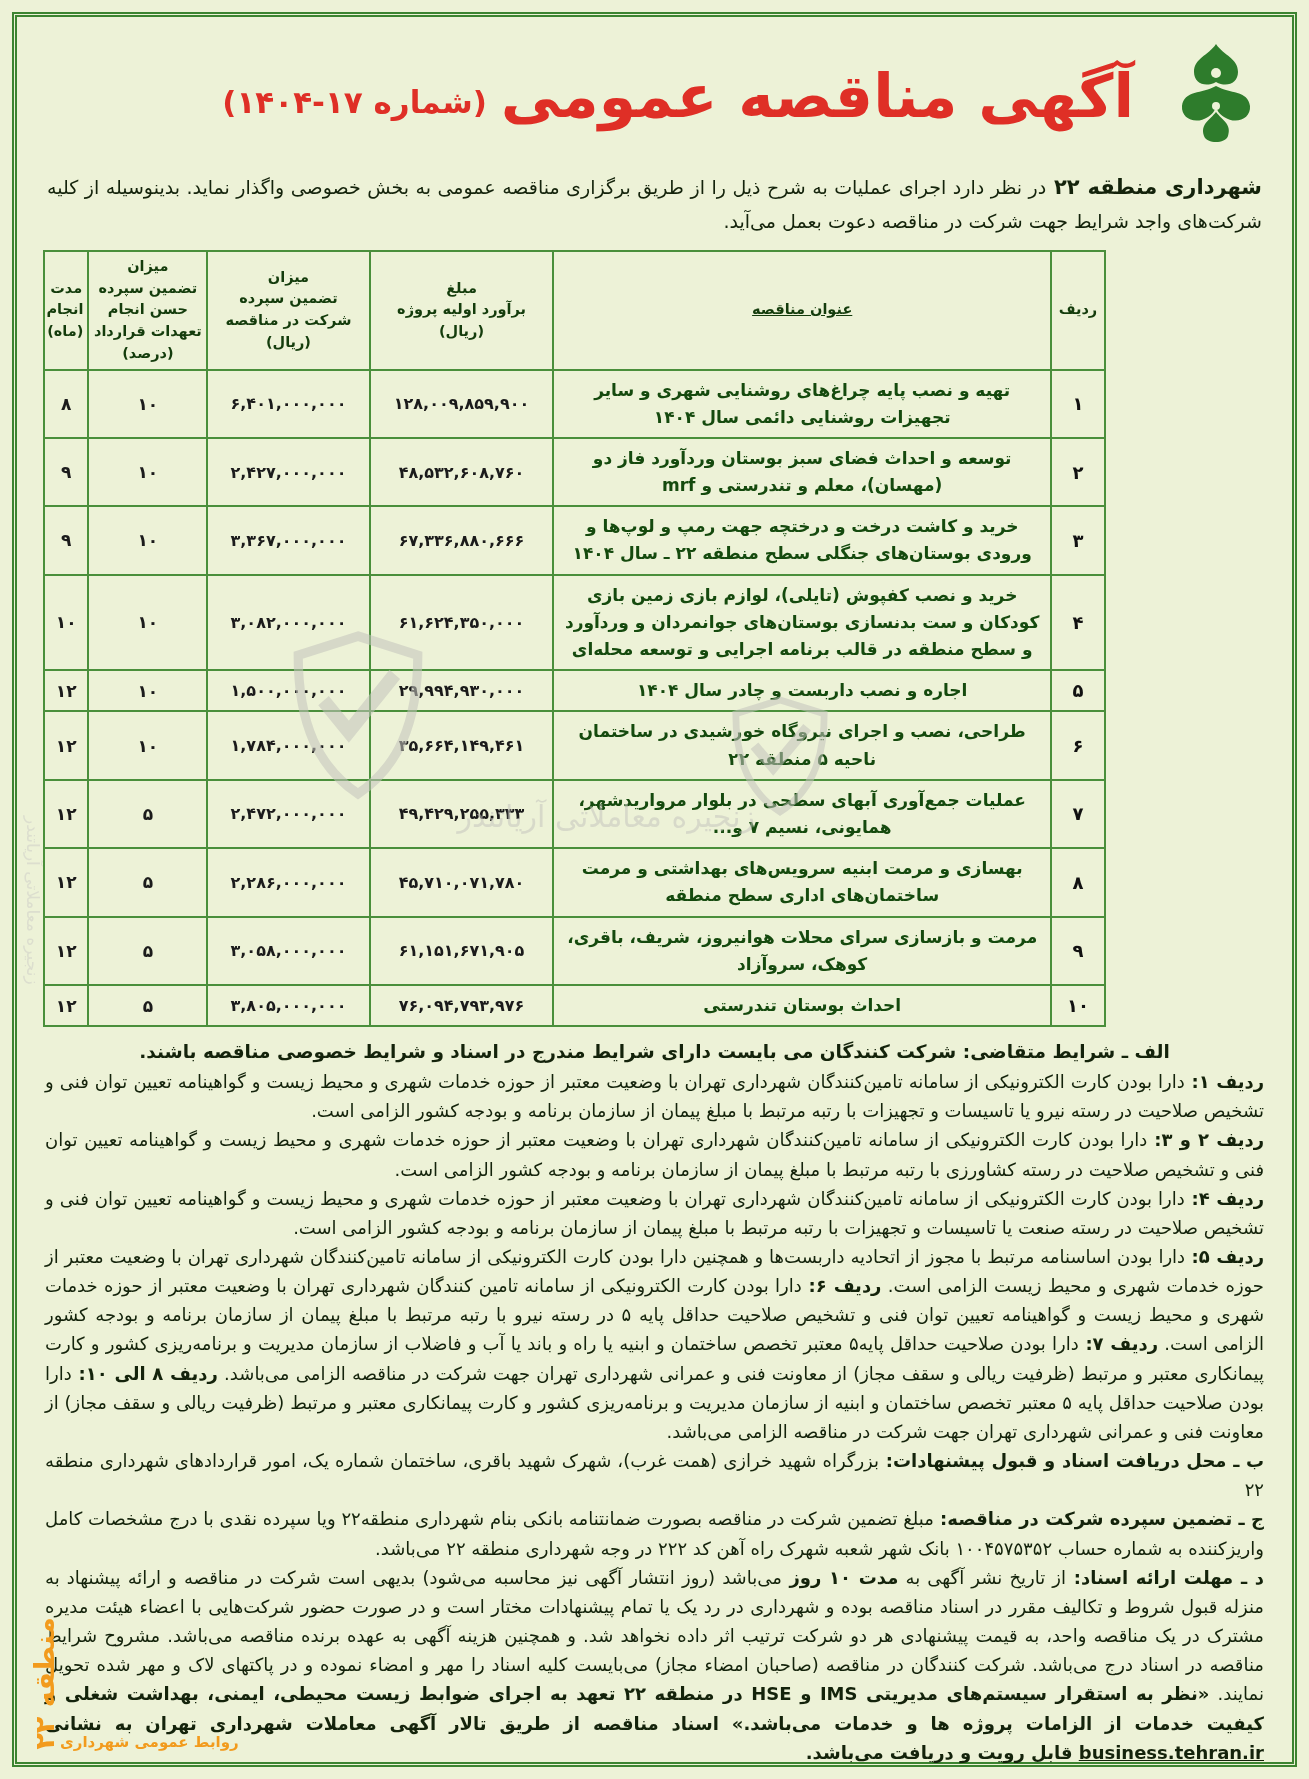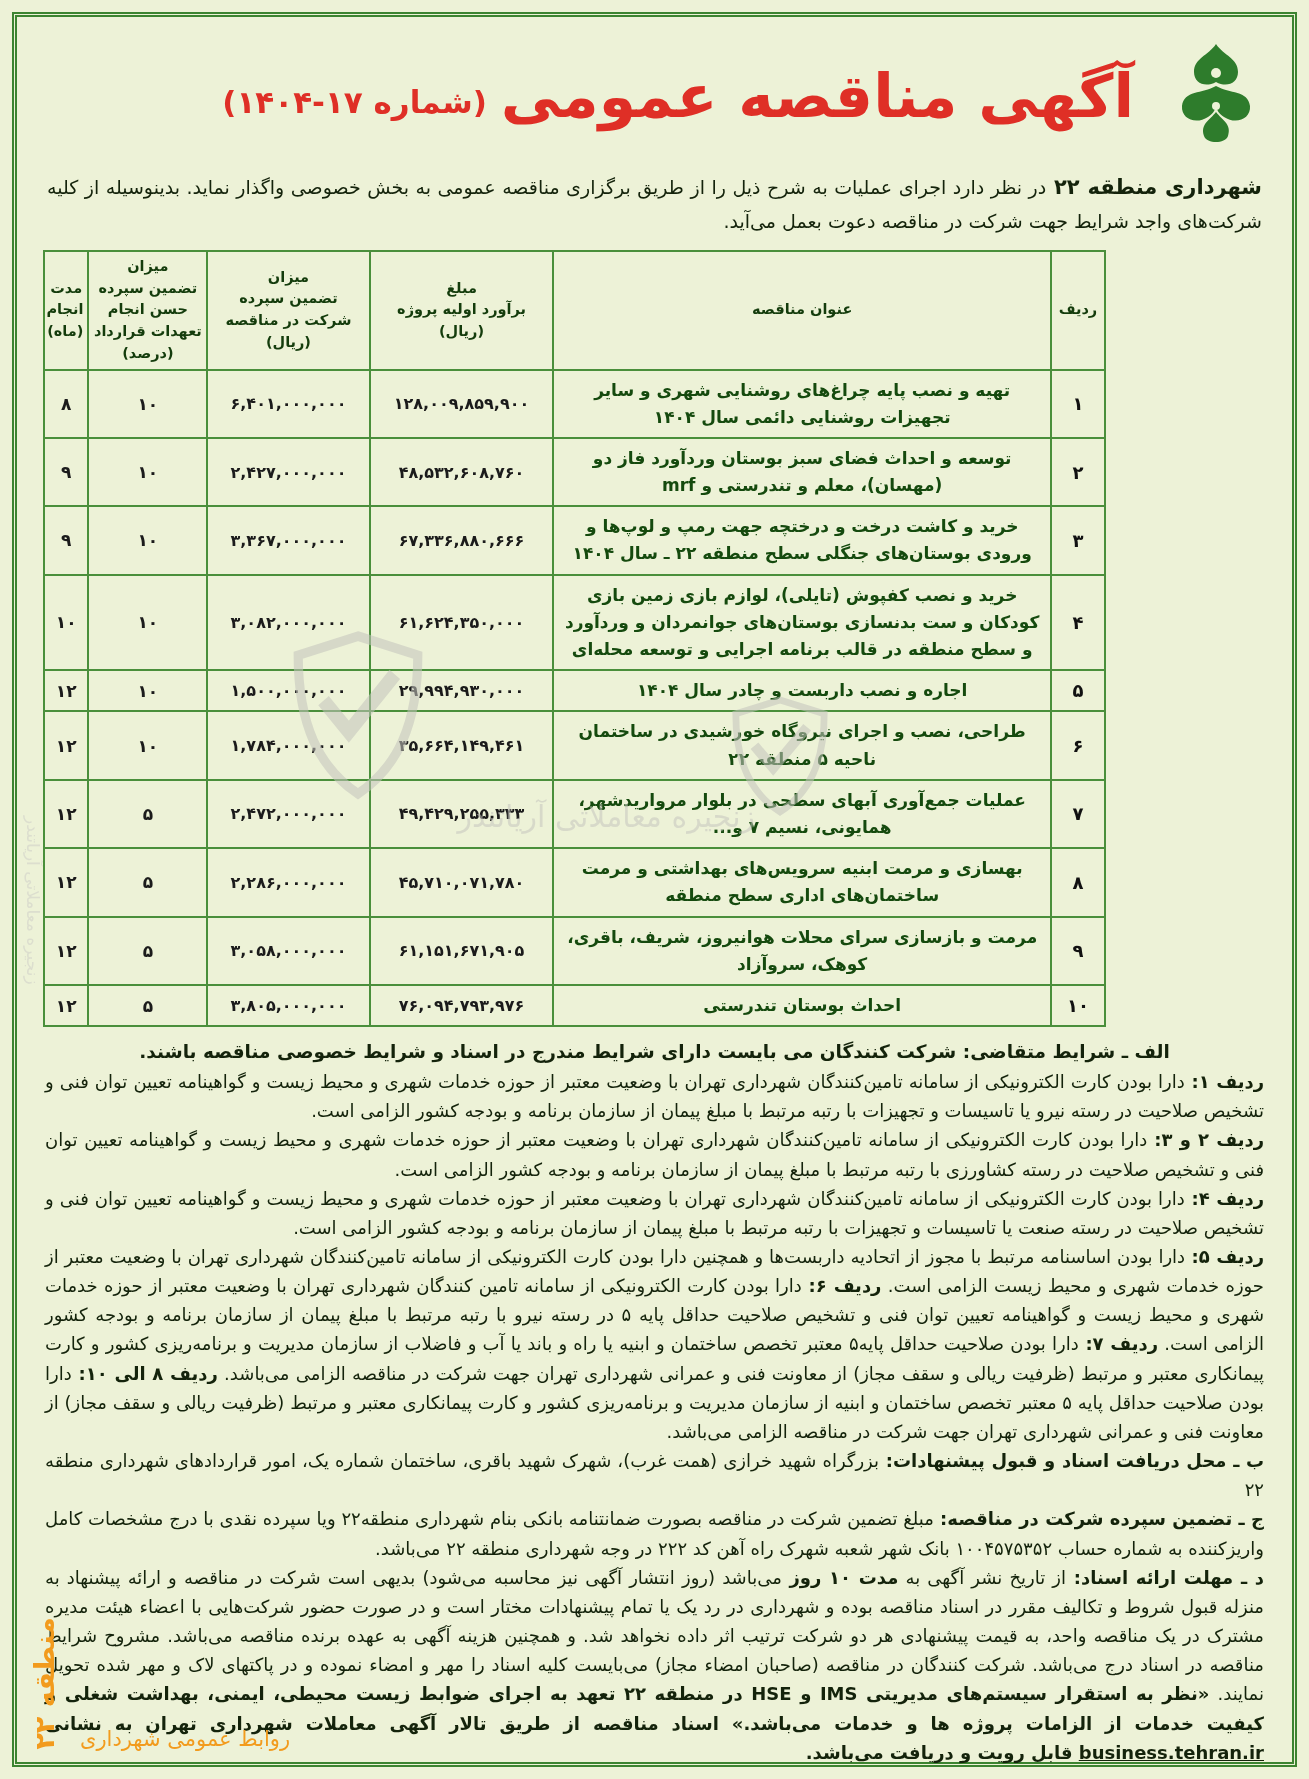--- a/index.html
+++ b/index.html
@@ -81,21 +81,21 @@
   }
   table.tenders th {
     font-weight: bold;
     font-size: 14.5px;
     line-height: 1.5;
     white-space: pre-line;
     color: #143c0c;
     padding: 4px 4px;
   }
   th.c-no    { width: 50px;  font-size: 17px; }
-  th.c-title { width: 460px; font-size: 21px; }
+  th.c-title { width: 460px; font-size: 21px; text-decoration: underline; }
   th.c-estimate { width: 170px; }
   th.c-deposit  { width: 150px; }
   th.c-performance { width: 110px; }
   th.c-duration { width: 41px; }
   td.c-no { font-weight: bold; font-size: 18px; color: #111; }
   td.c-title {
     font-weight: bold;
     font-size: 17px;
     color: #154a0e;
     line-height: 1.6;
@@ -110,24 +110,24 @@
     line-height: 1.62;
     text-align: justify;
   }
   .conditions p { margin: 0; }
   .conditions p.center { text-align: center; font-size: 18.5px; }
   .b { font-weight: bold; }
   .u { text-decoration: underline; }
   
   .credit-h {
     position: absolute;
-    left: 80px; bottom: 28px;
+    left: 60px; bottom: 28px;
     color: #f29b1d;
-    font-weight: normal;
-    font-size: 21px;
+    font-weight: bold;
+    font-size: 15px;
     white-space: nowrap;
   }
   .credit-v {
     position: absolute;
     left: -22px; bottom: 80px;
     transform: rotate(-90deg);
     transform-origin: center;
     color: #f29b1d;
     font-weight: bold;
     font-size: 27px;

